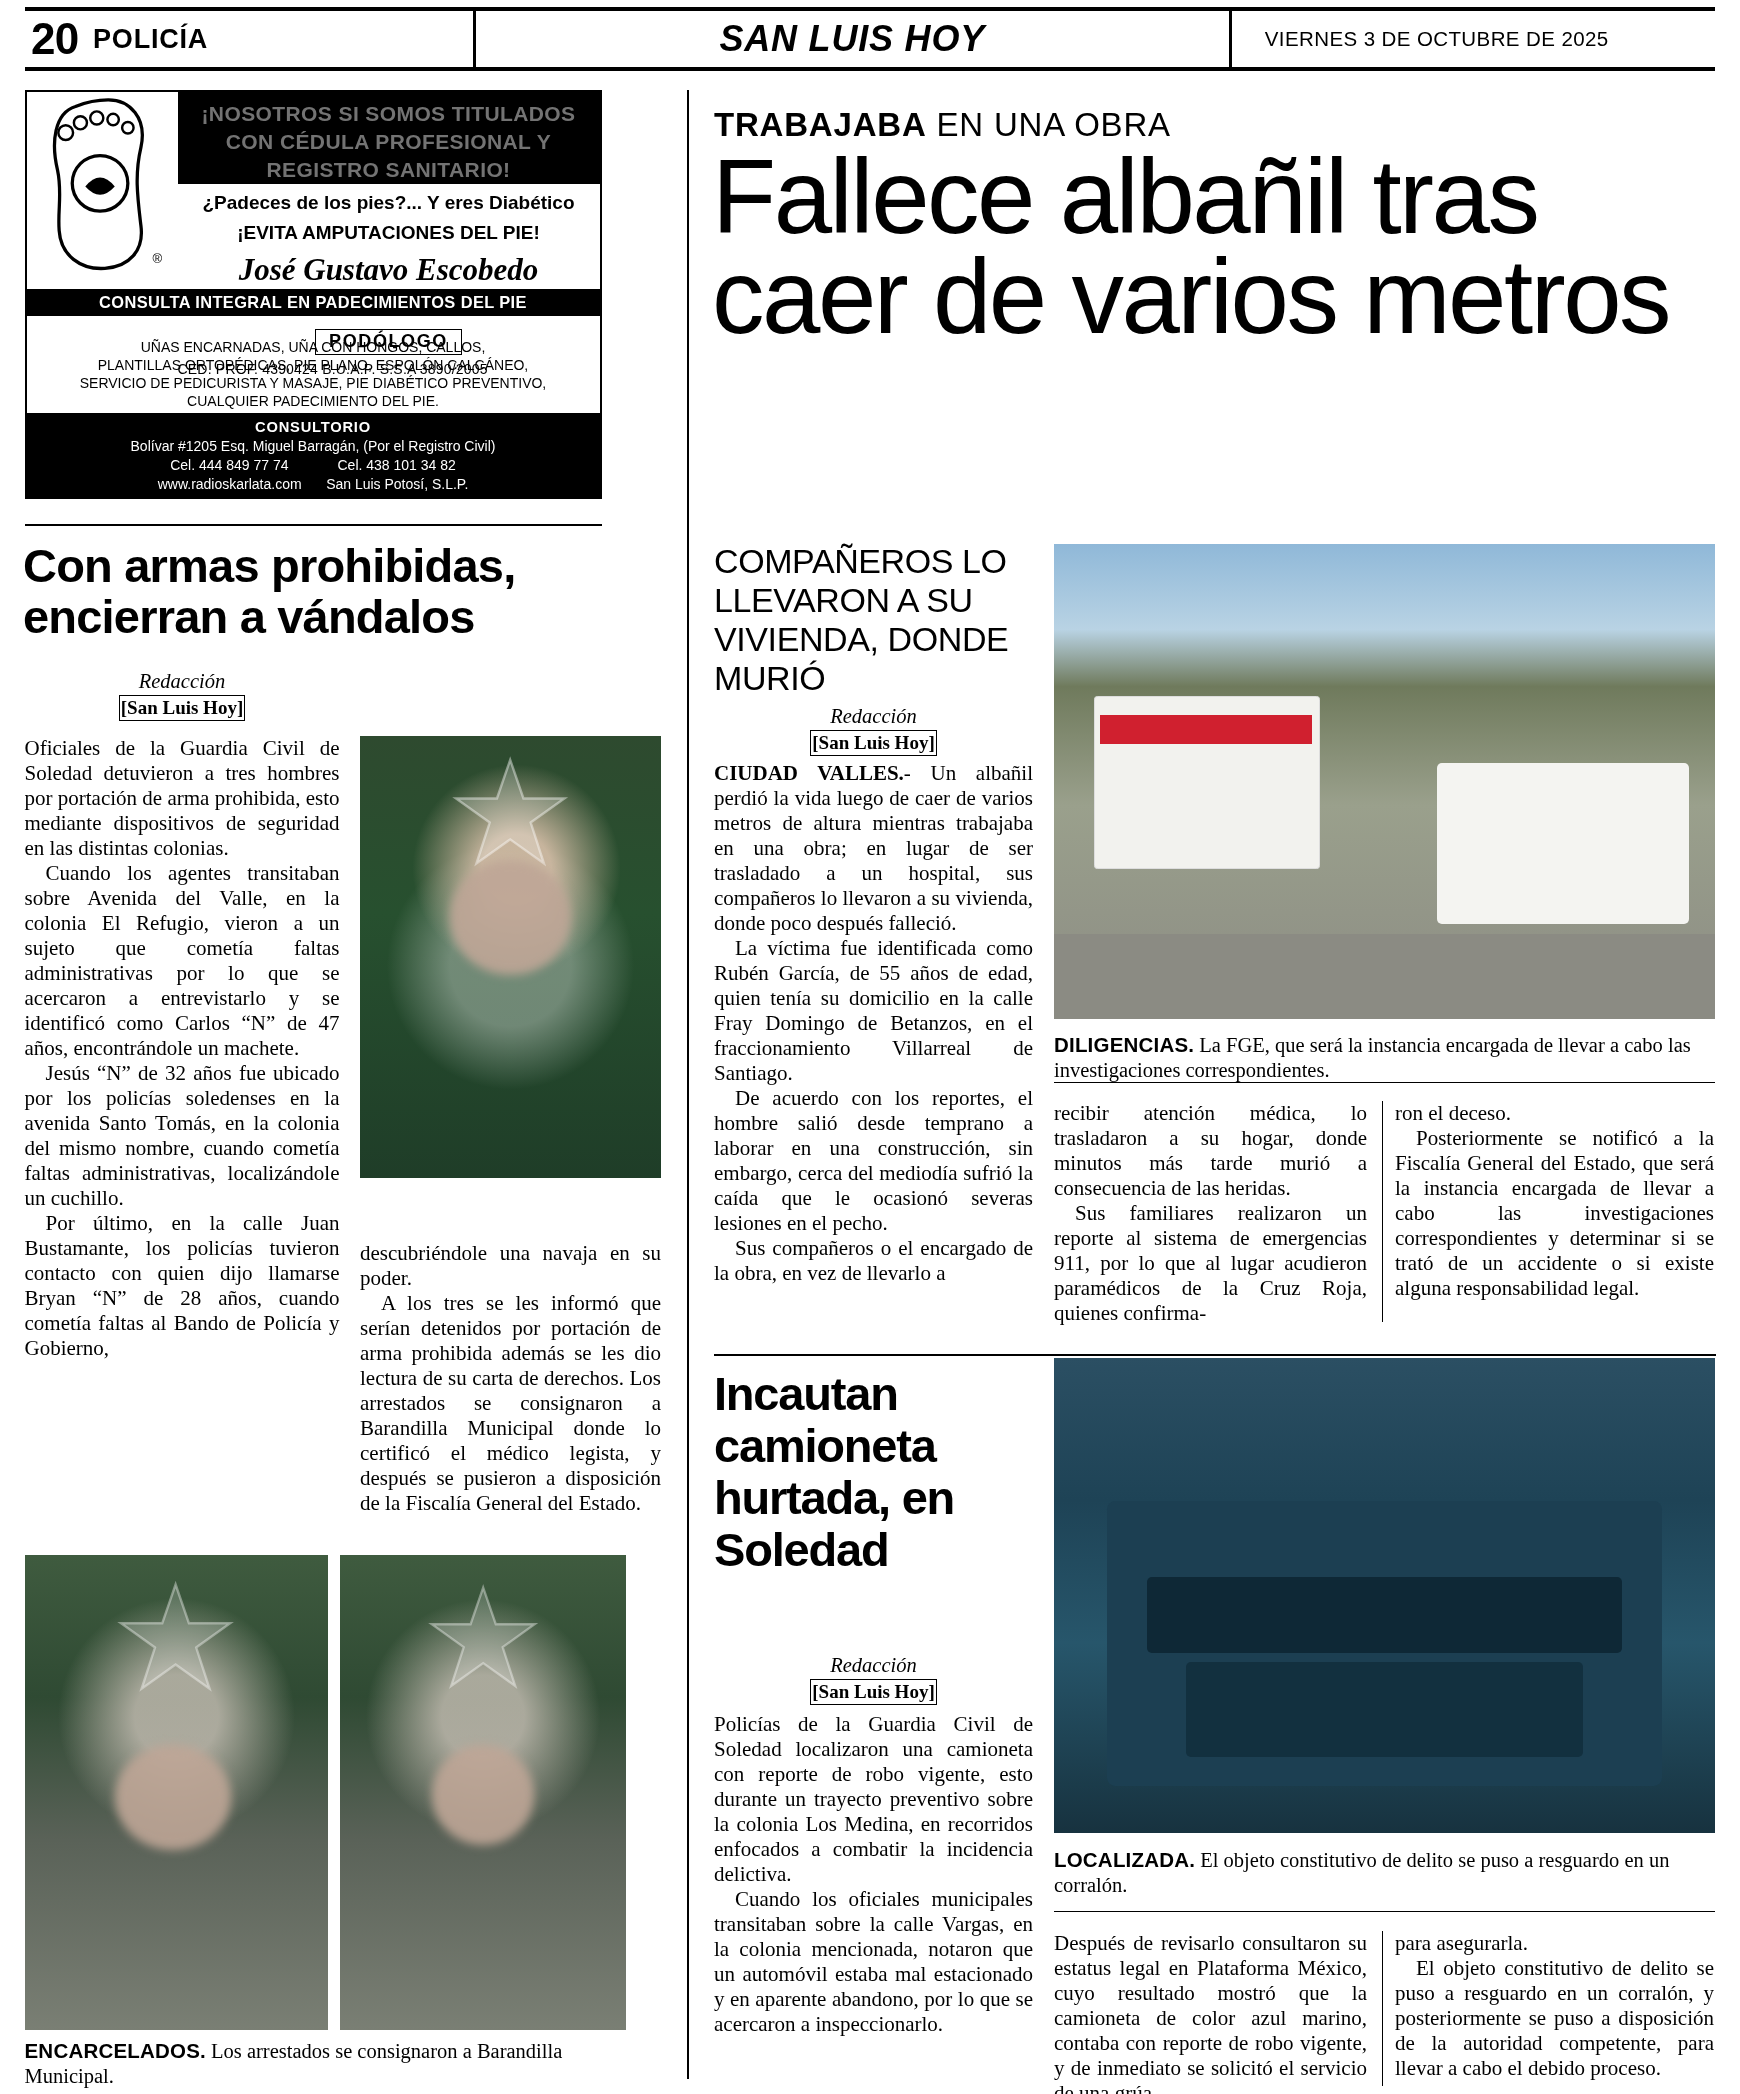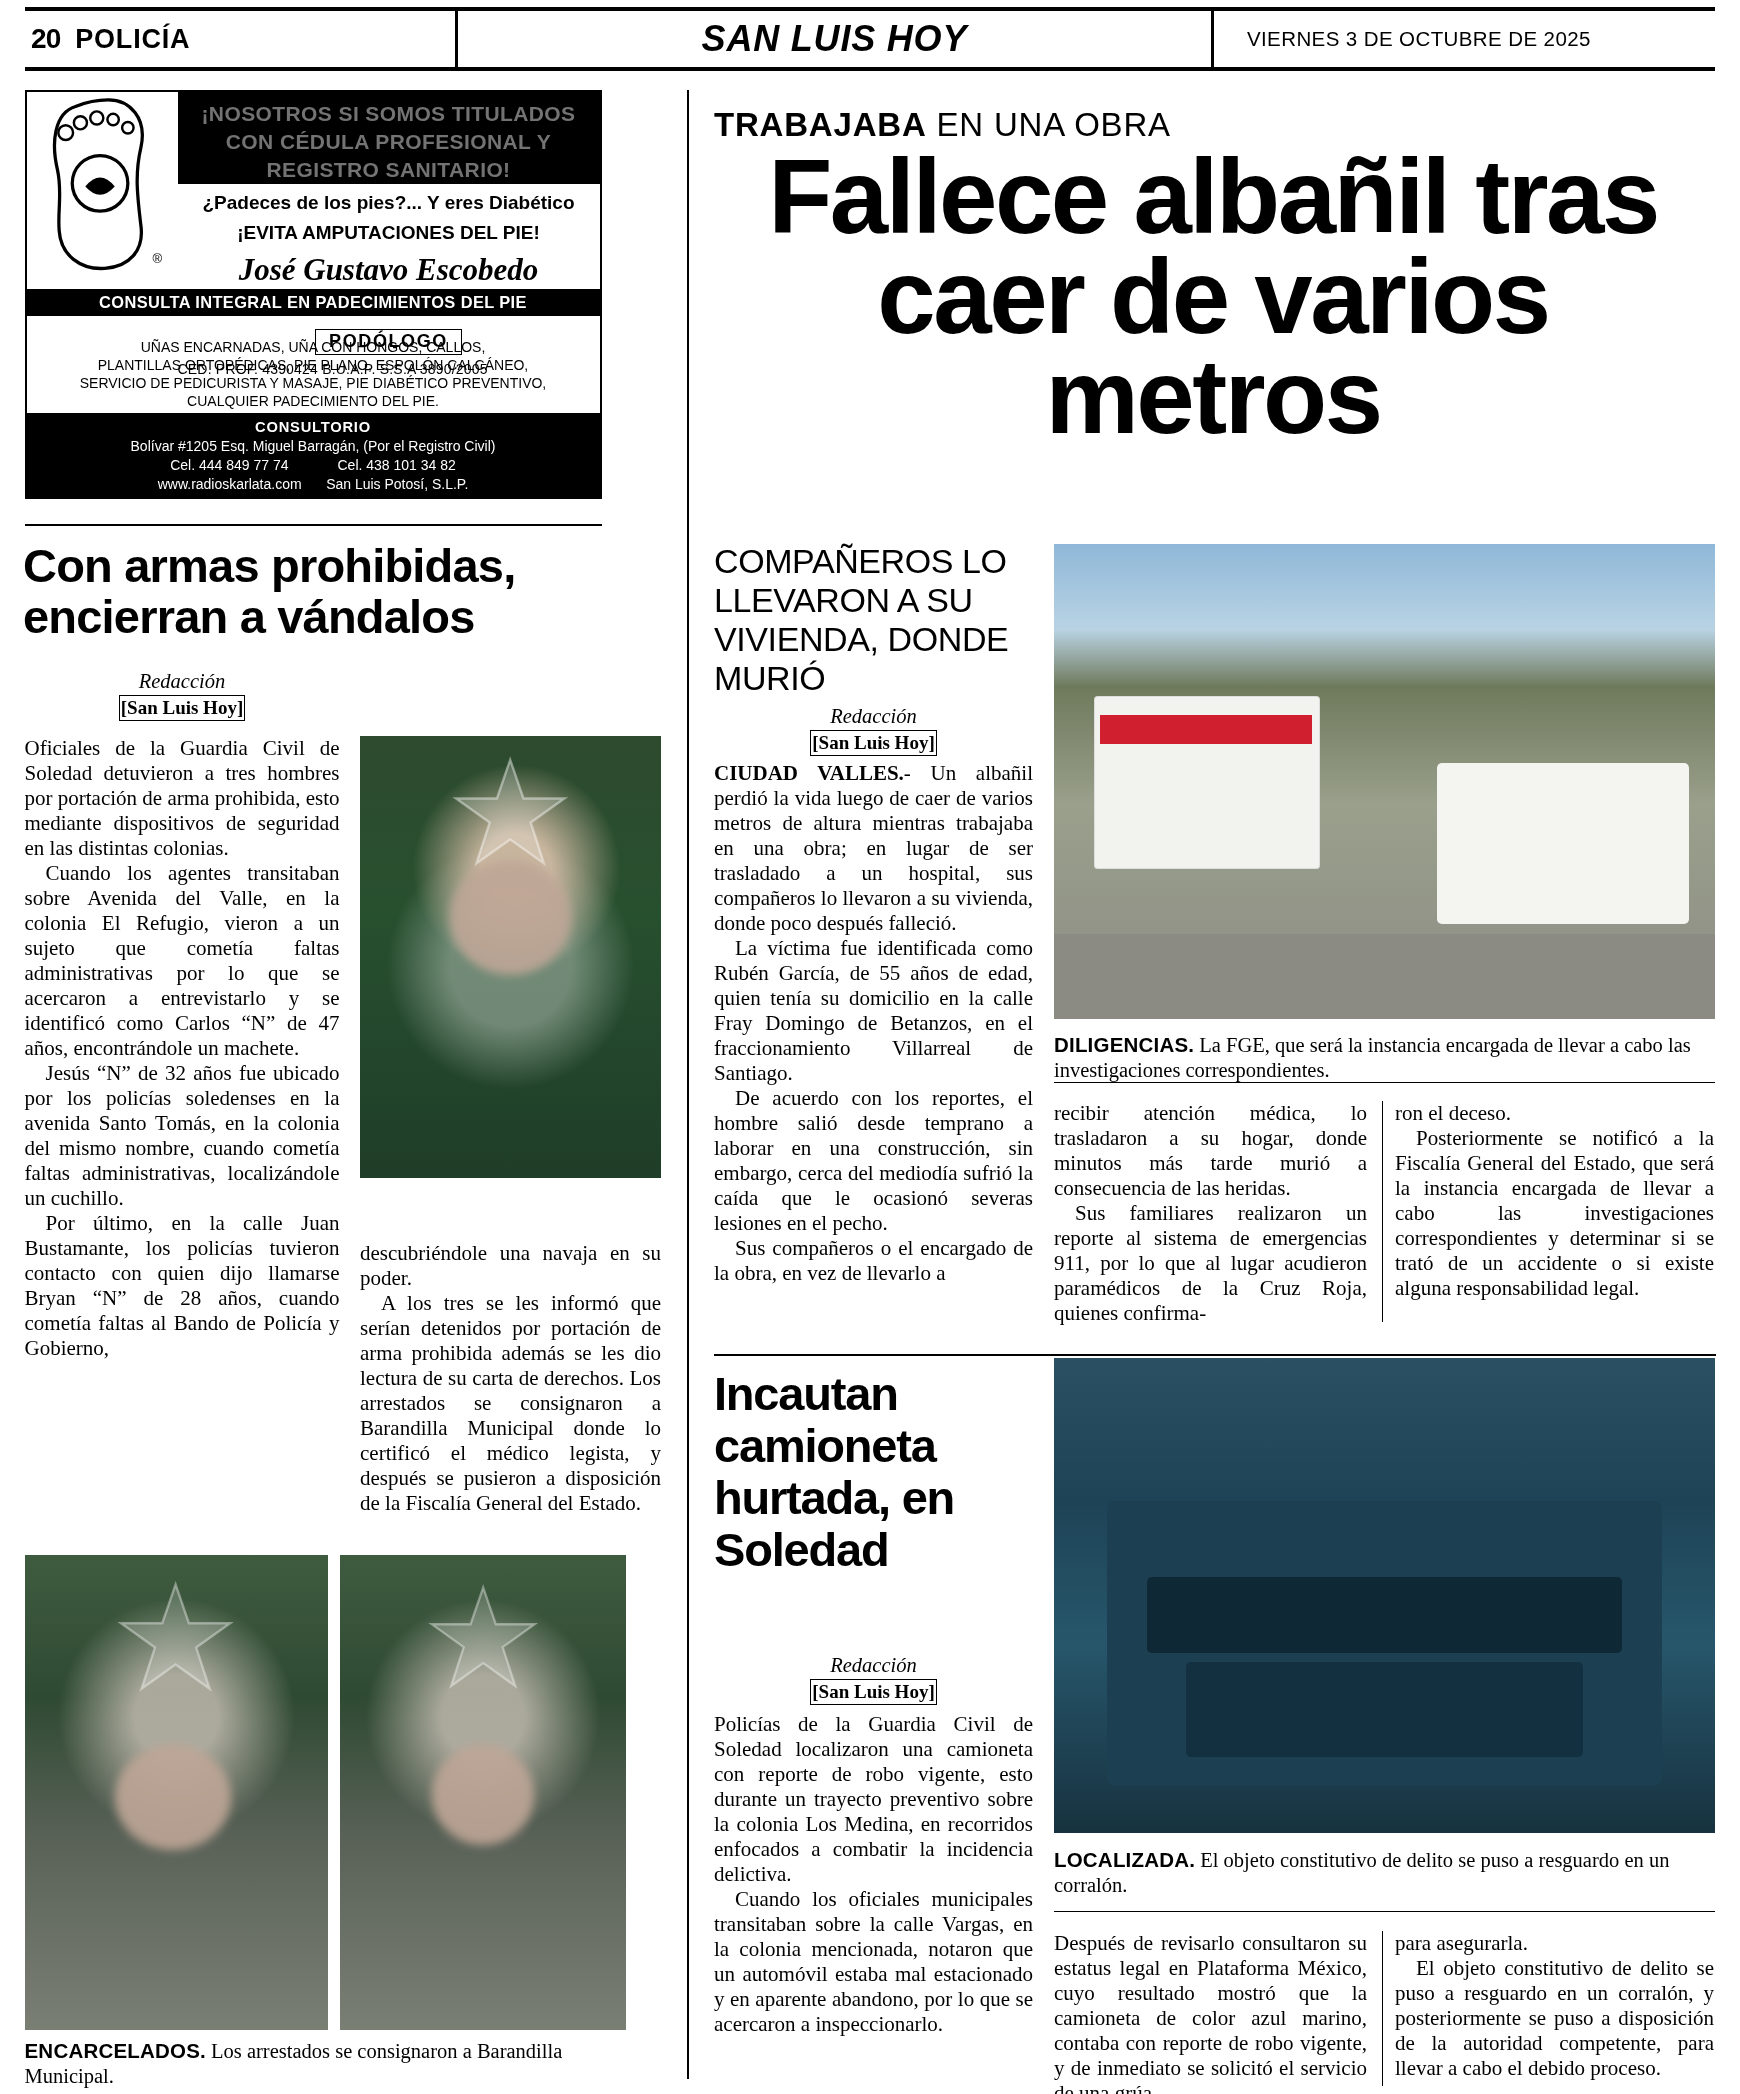--- a/index.html
+++ b/index.html
@@ -31,21 +31,21 @@
     width: 1690px;
     height: 56px;
     border-top: 4.1px solid #000;
     border-bottom: 4.1px solid #000;
     display: flex;
     align-items: stretch;
   }
   .mh-pageno {
     font-family: "Liberation Sans", sans-serif;
     font-weight: bold;
-    font-size: 28px;
+    font-size: 44px;
     line-height: 56px;
     padding: 0 14.7px 0 6.5px;
     letter-spacing: -0.8px;
   }
   .mh-section {
     font-family: "Liberation Sans", sans-serif;
     font-weight: bold;
     font-size: 27px;
     line-height: 56px;
     letter-spacing: 0.8px;
@@ -303,25 +303,24 @@
     font-size: 33px;
     letter-spacing: 0.8px;
   }
   .kicker b { font-weight: bold; }
   .main-head {
     position: absolute;
     left: 712px;
     top: 147px;
     width: 1002px;
     font-family: "Liberation Sans", sans-serif;
-    font-weight: bold;
+    font-weight: normal;
     font-size: 105px;
     line-height: 100px;
     letter-spacing: -2.5px;
-    text-align: center;
   }
   .main-sub {
     position: absolute;
     left: 714px;
     top: 542px;
     width: 319px;
     font-family: "Liberation Sans", sans-serif;
     font-size: 34px;
     line-height: 39px;
     letter-spacing: -0.4px;

